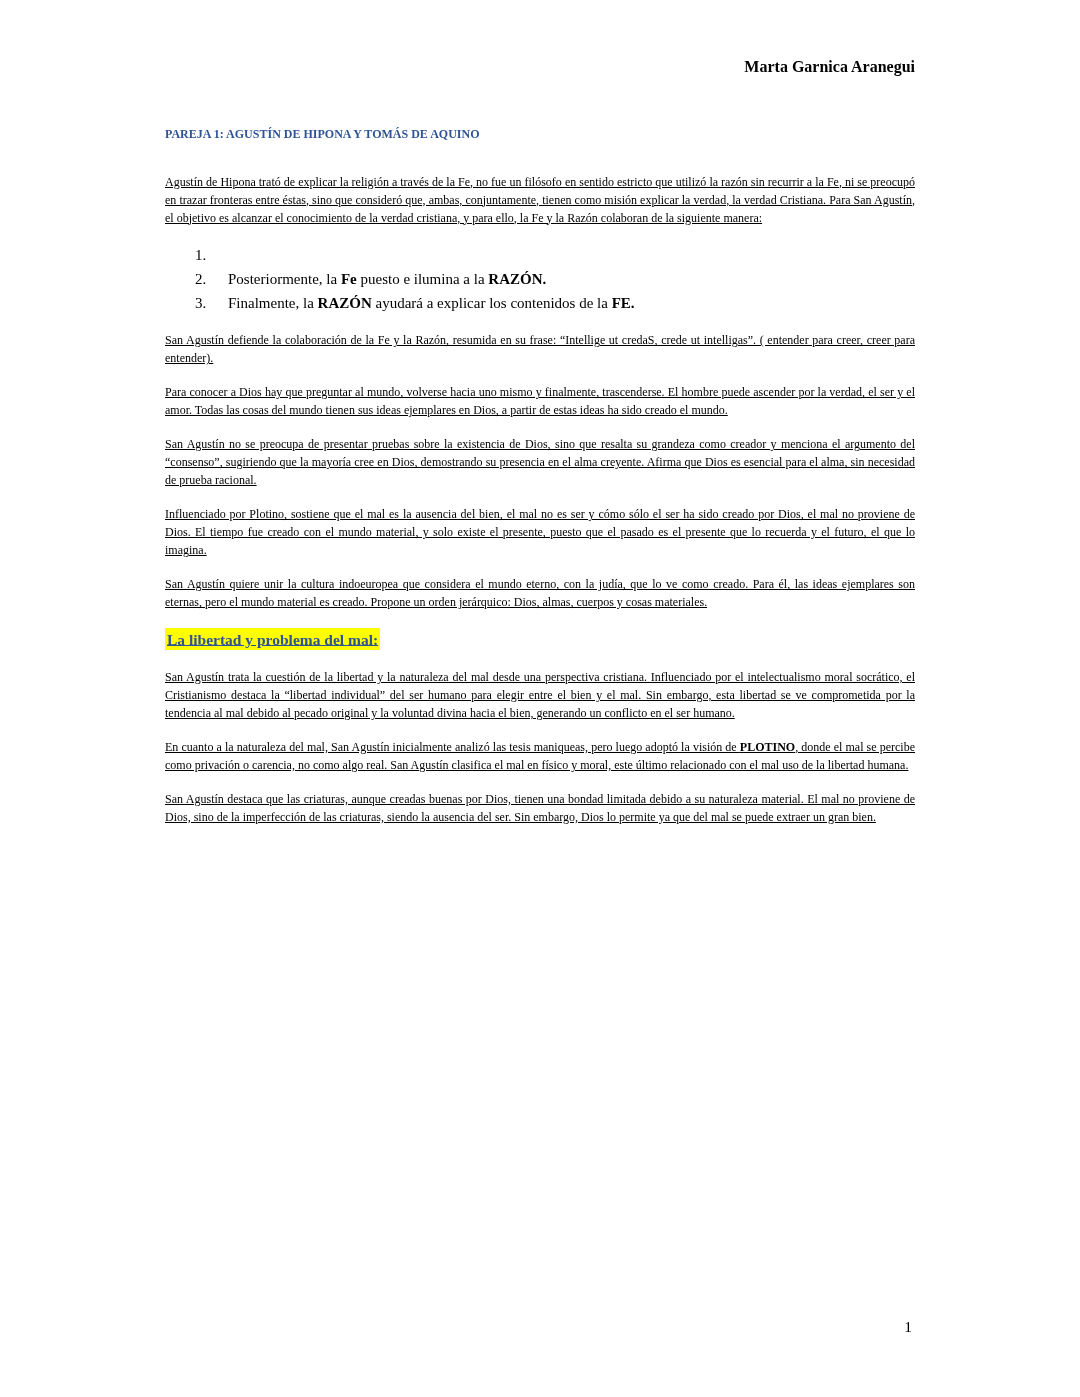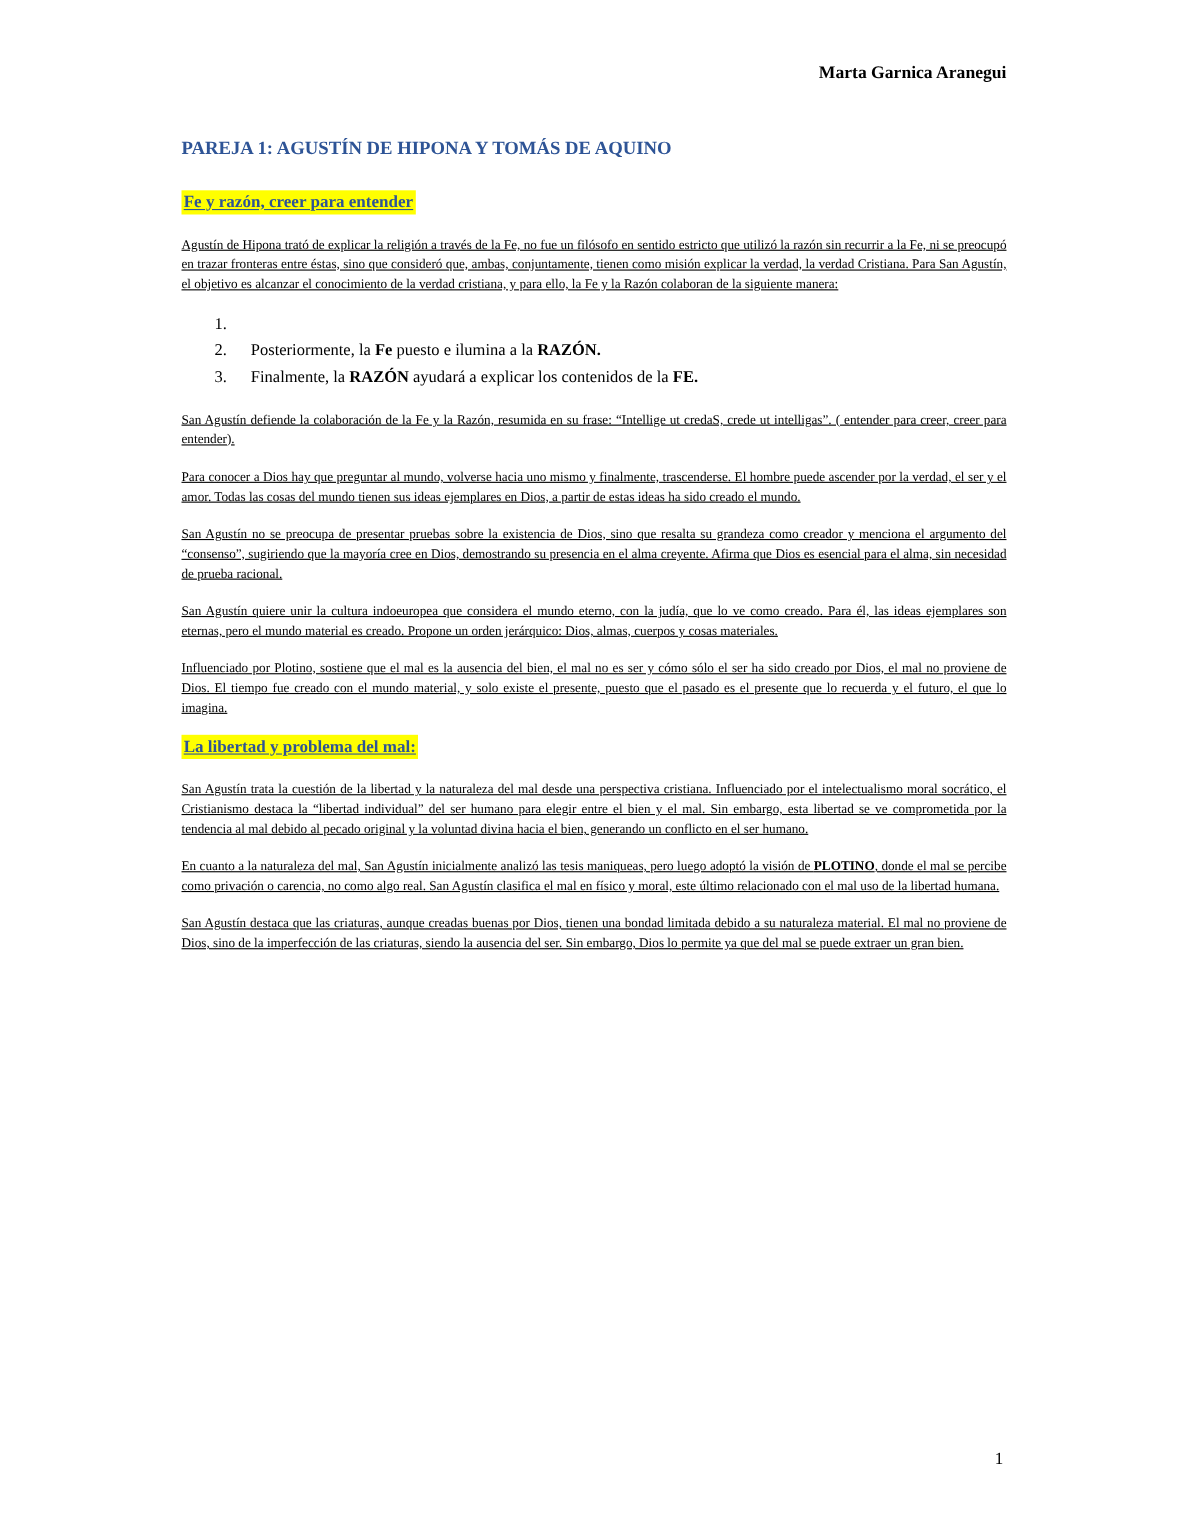--- a/index.html
+++ b/index.html
@@ -19,21 +19,21 @@
   }
   .author {
     text-align: right;
     font-weight: bold;
     font-size: 16px;
     line-height: 24.5px;
     margin-bottom: 42px;
   }
   .title {
     color: var(--heading-color, #2e5496);
-    font-size: 17px;
+    font-size: 12px;
     font-weight: bold;
     line-height: 25px;
     margin-bottom: 26px;
   }
   .heading {
     font-size: 15.5px;
     font-weight: bold;
     line-height: 24.3px;
     margin: 0 0 16px 0;
   }
@@ -74,21 +74,20 @@
 </style>
 </head>
 <body>
 
 <div class="page">
 
   <div class="author">Marta Garnica Aranegui</div>
 
   <h1 class="title">PAREJA 1: AGUSTÍN DE HIPONA Y TOMÁS DE AQUINO</h1>
 
-  <h2 class="heading"><span class="hl">Fe y razón, creer para entender</span></h2>
 
   <p class="para"><span>Agustín de Hipona trató de explicar la religión a través de la Fe, no fue un filósofo en sentido estricto que utilizó la razón sin recurrir a la Fe, ni se preocupó en trazar fronteras entre éstas, sino que consideró que, ambas, conjuntamente, tienen como misión explicar la verdad, la verdad Cristiana. Para San Agustín, el objetivo es alcanzar el conocimiento de la verdad cristiana, y para ello, la Fe y la Razón colaboran de la siguiente manera:</span></p>
 
   <div class="list">
     <div class="list-item">
       <span class="num">1.</span>
     </div>
     <div class="list-item">
       <span class="num">2.</span>
       <span class="li-body"><span>Posteriormente, la </span><span class="bold">Fe</span><span> puesto e ilumina a la </span><span class="bold">RAZÓN.</span></span>
@@ -99,23 +98,23 @@
     </div>
   </div>
 
   <p class="para"><span>San Agustín defiende la colaboración de la Fe y la Razón, resumida en su frase: “Intellige ut credaS, crede ut intelligas”. ( entender para creer, creer para entender).</span></p>
 
 
   <p class="para"><span>Para conocer a Dios hay que preguntar al mundo, volverse hacia uno mismo y finalmente, trascenderse. El hombre puede ascender por la verdad, el ser y el amor. Todas las cosas del mundo tienen sus ideas ejemplares en Dios, a partir de estas ideas ha sido creado el mundo.</span></p>
 
   <p class="para"><span>San Agustín no se preocupa de presentar pruebas sobre la existencia de Dios, sino que resalta su grandeza como creador y menciona el argumento del “consenso”, sugiriendo que la mayoría cree en Dios, demostrando su presencia en el alma creyente. Afirma que Dios es esencial para el alma, sin necesidad de prueba racional.</span></p>
 
+  <p class="para"><span>Influenciado por Plotino, sostiene que el mal es la ausencia del bien, el mal no es ser y cómo sólo el ser ha sido creado por Dios, el mal no proviene de Dios. El tiempo fue creado con el mundo material, y solo existe el presente, puesto que el pasado es el presente que lo recuerda y el futuro, el que lo imagina.</span></p>
+
   <p class="para"><span>San Agustín quiere unir la cultura indoeuropea que considera el mundo eterno, con la judía, que lo ve como creado. Para él, las ideas ejemplares son eternas, pero el mundo material es creado. Propone un orden jerárquico: Dios, almas, cuerpos y cosas materiales.</span></p>
-
-  <p class="para"><span>Influenciado por Plotino, sostiene que el mal es la ausencia del bien, el mal no es ser y cómo sólo el ser ha sido creado por Dios, el mal no proviene de Dios. El tiempo fue creado con el mundo material, y solo existe el presente, puesto que el pasado es el presente que lo recuerda y el futuro, el que lo imagina.</span></p>
 
   <h2 class="heading"><span class="hl">La libertad y problema del mal:</span></h2>
 
   <p class="para"><span>San Agustín trata la cuestión de la libertad y la naturaleza del mal desde una perspectiva cristiana. Influenciado por el intelectualismo moral socrático, el Cristianismo destaca la “libertad individual” del ser humano para elegir entre el bien y el mal.  Sin embargo, esta libertad se ve comprometida por la tendencia al mal debido al pecado original y la voluntad divina hacia el bien, generando un conflicto en el ser humano.</span></p>
 
   <p class="para"><span>En cuanto a la naturaleza del mal, San Agustín inicialmente analizó las tesis maniqueas, pero luego adoptó la visión de </span><span class="bold">PLOTINO</span><span>, donde el mal se percibe como privación o carencia, no como algo real. San Agustín clasifica el mal en físico y moral, este último relacionado con el mal uso de la libertad humana.</span></p>
 
   <p class="para"><span>San Agustín destaca que las criaturas, aunque creadas buenas por Dios, tienen una bondad limitada debido a su naturaleza material. El mal no proviene de Dios, sino de la imperfección de las criaturas, siendo la ausencia del ser. Sin embargo, Dios lo permite ya que del mal se puede extraer un gran bien.</span></p>
 
   <div class="page-number">1</div>

